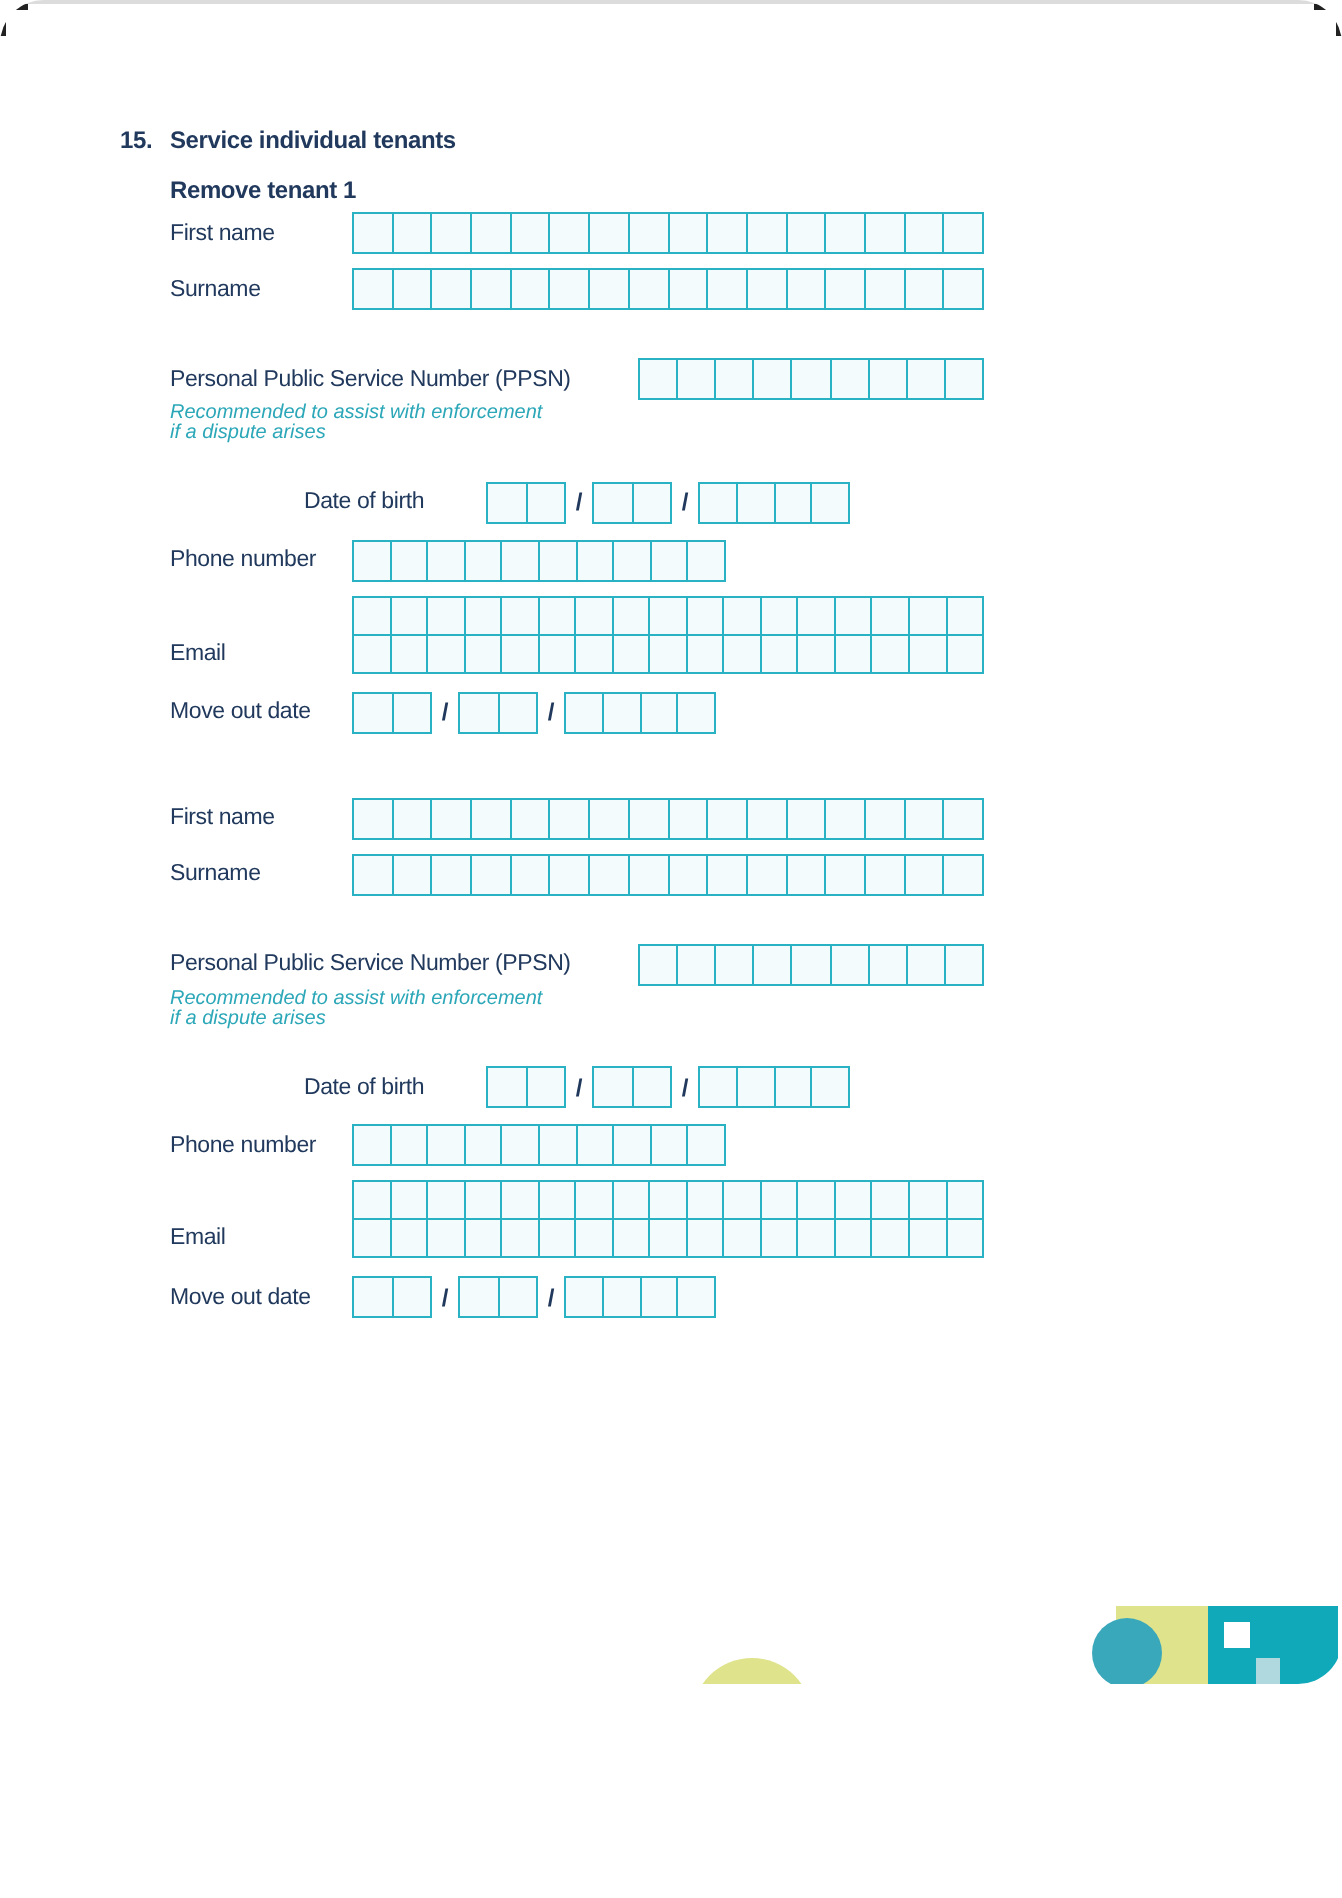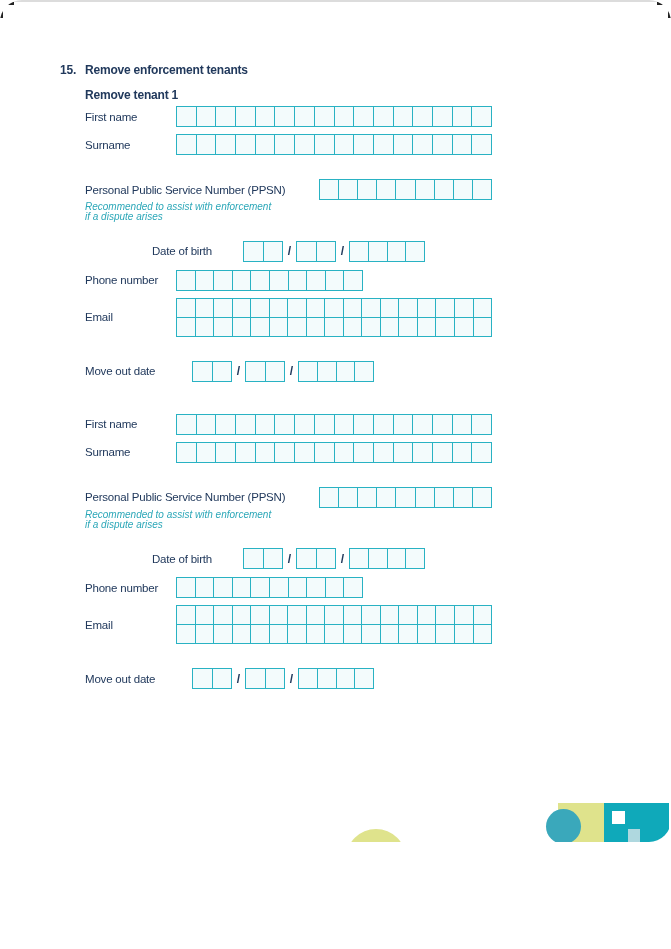--- a/index.html
+++ b/index.html
@@ -17,23 +17,23 @@
   .tenant + .tenant{margin-top:32px;}
   .tenant-heading{font-size:12px;line-height:12px;font-weight:bold;letter-spacing:-0.2px;margin:0 0 5px 0;}
   .row{display:flex;align-items:center;}
   .row .lbl{width:91px;flex:none;font-size:11.5px;letter-spacing:-0.2px;}
   .row--first_name{margin-bottom:7px;}
   .row--surname{margin-bottom:24px;}
   .row--ppsn{margin-bottom:2px;justify-content:space-between;}
   .row--ppsn .lbl{width:auto;}
   .row--dob{margin-bottom:8px;justify-content:center;}
   .row--phone{margin-bottom:7px;}
-  .row--email{margin-bottom:24px;align-items:center;}
+  .row--email{margin-bottom:9px;align-items:flex-end;}
   .row--email .lbl{line-height:20px;}
-  .row--move_out{margin-bottom:0;gap:16px;}
+  .row--move_out{margin-bottom:0;}
   .note{font-size:10px;line-height:10.3px;font-style:italic;color:var(--teal-text);
     margin:0 0 18px 0;}
   .grid{display:flex;height:21px;flex:none;}
   .grid.short{height:20px;}
   .grid .cell{flex:1;border:1px solid var(--box-border);background:var(--box-fill);
     box-sizing:border-box;margin-left:-1px;}
   .grid .cell:first-child{margin-left:0;}
   .stackwrap{display:flex;flex-direction:column;}
   .stackwrap .grid + .grid{margin-top:-1px;}
   .dategroup{display:flex;align-items:center;}
@@ -56,21 +56,21 @@
   <div class="mark" style="left:657px;top:2px;width:14px;height:3px;"></div>
   <div class="mark" style="left:668px;top:2px;width:3px;height:16px;"></div>
   <div class="mark" style="left:0;top:933px;width:3px;height:16px;"></div>
   <div class="mark" style="left:0;top:945px;width:13px;height:4px;"></div>
   <div class="mark" style="left:665px;top:934px;width:3px;height:15px;"></div>
   <div class="mark" style="left:657px;top:945px;width:14px;height:4px;"></div>
 
   <div class="content">
     <h2 class="section-title">
       <span class="section-num">15.</span>
-      <span>Remove enforcement tenants</span>
+      <span>Service individual tenants</span>
     </h2>
     <div id="form-root">
         <div class="tenant">
           <h3 class="tenant-heading">Remove tenant 1</h3>
           <div class="row row--first_name">
             <span class="lbl">First name</span>
             <div class="grid" style="width: 316px;">
               <div class="cell"></div>
               <div class="cell"></div>
               <div class="cell"></div>

